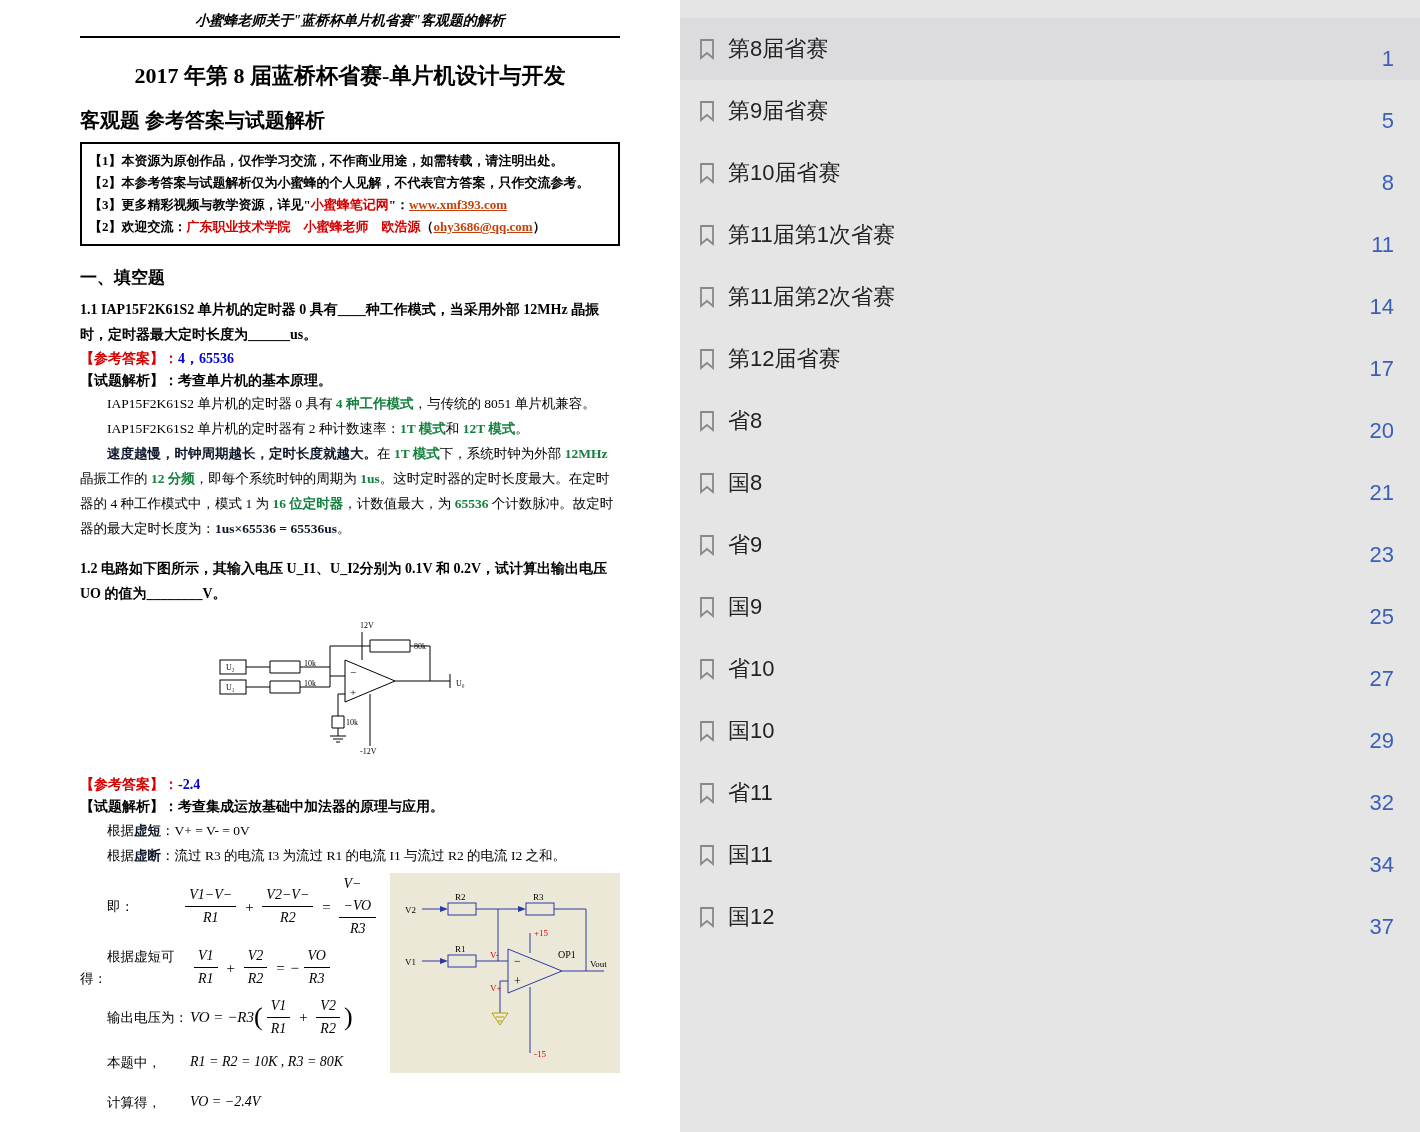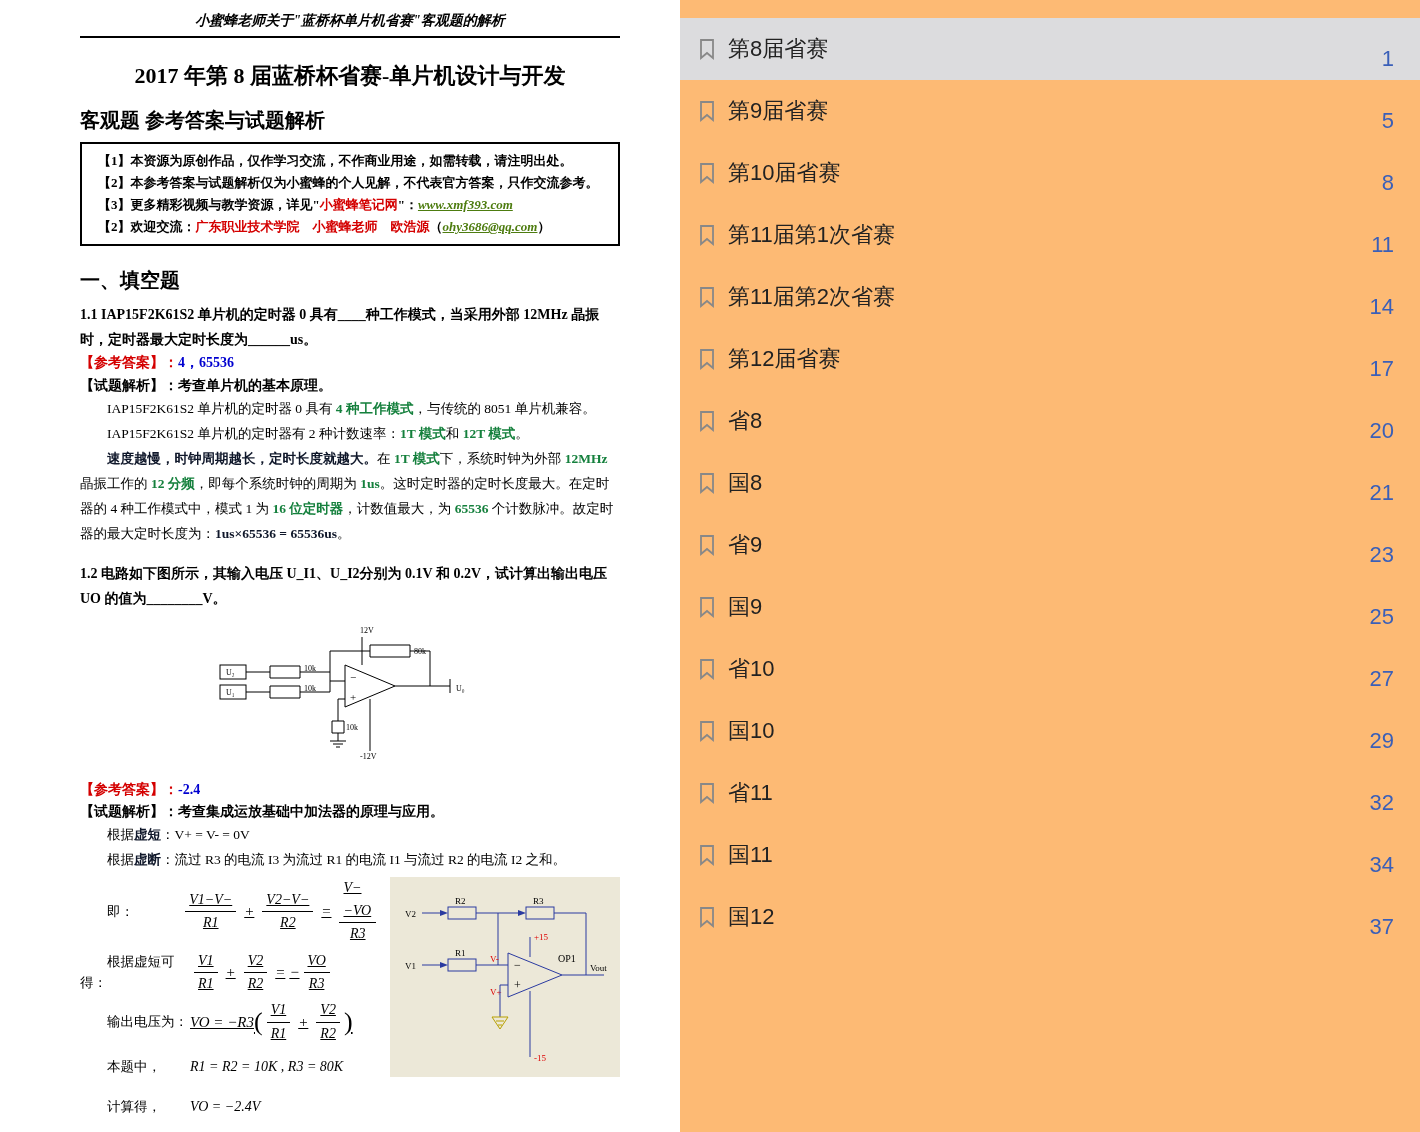--- a/index.html
+++ b/index.html
@@ -1,48 +1,48 @@
 <!DOCTYPE html>
 <html><head>
   <meta charset="utf-8">
   <style>
     * { box-sizing: border-box; margin: 0; padding: 0; }
     body { font-family: "SimSun", "宋体", serif; background: #fff; width: 1420px; height: 1132px; display: flex; }
     .document-pane { width: 680px; padding: 10px 60px 10px 80px; font-size: 14px; line-height: 1.6; color: #000; overflow: hidden; }
     .doc-header { text-align: center; font-weight: bold; font-size: 14px; padding-bottom: 4px; border-bottom: 2px solid #000; margin-bottom: 20px; font-style: italic; }
     .doc-title { text-align: center; font-size: 22px; font-weight: bold; margin: 20px 0 10px; }
     .doc-subtitle { text-align: left; font-size: 20px; font-weight: bold; margin-bottom: 6px; }
-    .info-box { border: 2px solid #000; padding: 6px 16px; margin-bottom: 18px; font-weight: bold; font-size: 13px; }
+    .info-box { border: 2px solid #000; padding: 6px 7px; margin-bottom: 18px; font-weight: bold; font-size: 13px; }
     .info-box div { line-height: 1.7; }
-    .link-blue { color: #4d7c0f; text-decoration: underline; font-style: italic; }
+    .link-blue { color: #c2410c; text-decoration: underline; }
     .text-red { color: #d40000; }
     .text-blue { color: #0000d0; }
-    .section-title { font-weight: bold; font-size: 20px; margin-top: 10px; }
+    .section-title { font-weight: bold; font-size: 17px; margin-top: 10px; }
     .question { font-weight: bold; font-size: 14px; margin-top: 6px; line-height: 1.8; }
     .answer-label { font-weight: bold; }
     .answer-label .br-red { color: #d40000; }
     .analysis-label { font-weight: bold; }
     .body-text { font-size: 13.5px; line-height: 1.85; text-indent: 2em; }
     .body-text2 { font-size: 13.5px; line-height: 1.85; text-indent: 2em; }
     .highlight-red-bold { color: #0f172a; font-weight: bold; }
     .highlight-blue-bold { color: #15803d; font-weight: bold; }
     .diagram-area { text-align: center; margin: 10px 0; }
     .diagram-area svg { display: inline-block; }
     .math-lines { margin-top: 4px; font-size: 14px; }
     .math-lines .row { display: flex; align-items: center; margin: 4px 0; min-height: 36px; }
     .math-lines .prefix { width: 110px; text-indent: 2em; font-size: 13.5px; }
-    .frac-row { display: inline-flex; align-items: center; font-family: "Times New Roman", serif; font-style: italic; font-size: 15px; text-decoration: underline; }
+    .frac-row { display: inline-flex; align-items: center; font-family: "Times New Roman", serif; font-style: italic; font-size: 15px; }
     .frac { display: inline-flex; flex-direction: column; align-items: center; margin: 0 4px; vertical-align: middle; }
     .frac .num { border-bottom: 1px solid #000; padding: 0 4px; font-size: 14px; }
     .frac .den { padding: 0 4px; font-size: 14px; }
     .plus, .eq { margin: 0 4px; }
     .paren { font-size: 26px; font-style: normal; line-height: 1; }
     .formula-inline { font-family: "Times New Roman", serif; font-style: italic; }
     .side-diagram { float: right; margin-left: 10px; }
-    .sidebar { flex: 1; background: #fdba74; padding: 18px 0; font-family: -apple-system, "PingFang SC", sans-serif; overflow: hidden; }
+    .sidebar { flex: 1; background: #e5e5e5; padding: 18px 0; font-family: -apple-system, "PingFang SC", sans-serif; overflow: hidden; }
     .bookmark-item { display: flex; align-items: center; justify-content: space-between; padding: 16px 30px 16px 18px; cursor: pointer; position: relative; }
     .bookmark-item.selected { background: #dcdcde; }
     .bookmark-left { display: flex; align-items: center; gap: 12px; }
     .bookmark-icon { width: 18px; height: 22px; }
     .bookmark-title { font-size: 22px; color: #222; }
     .bookmark-page { font-size: 22px; color: #3a5fb8; position: absolute; right: 26px; bottom: 8px; }
     .clearfix::after { content: ""; display: table; clear: both; }
   </style>
 </head>
 <body>

